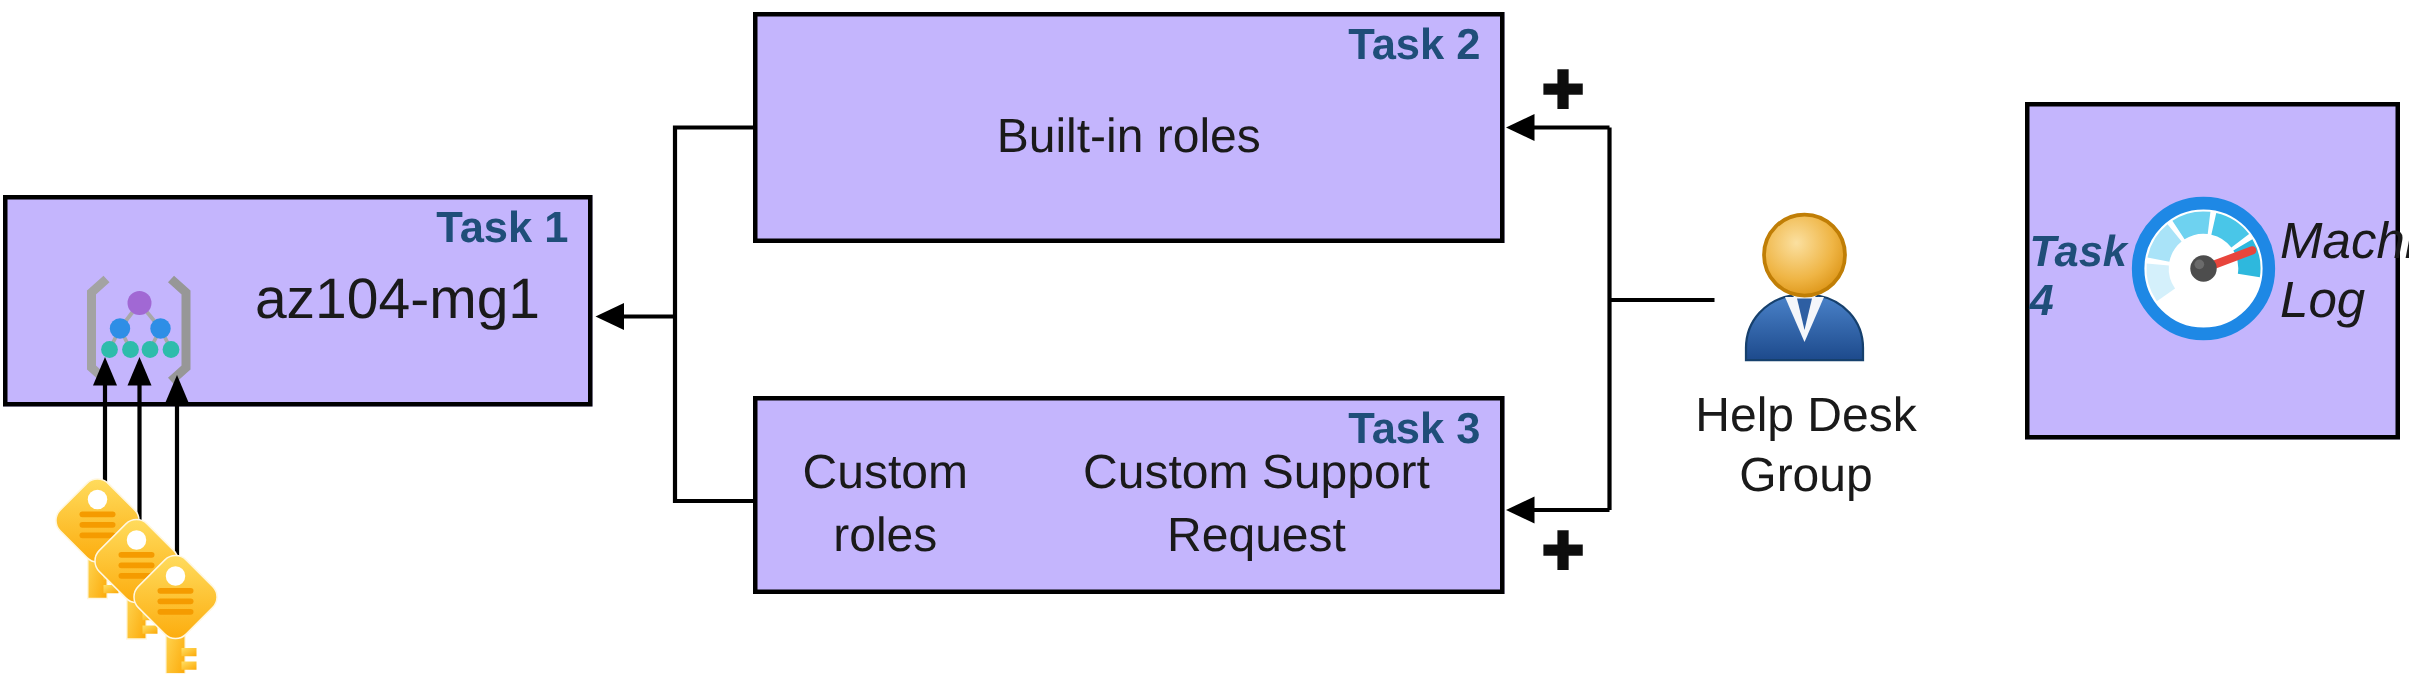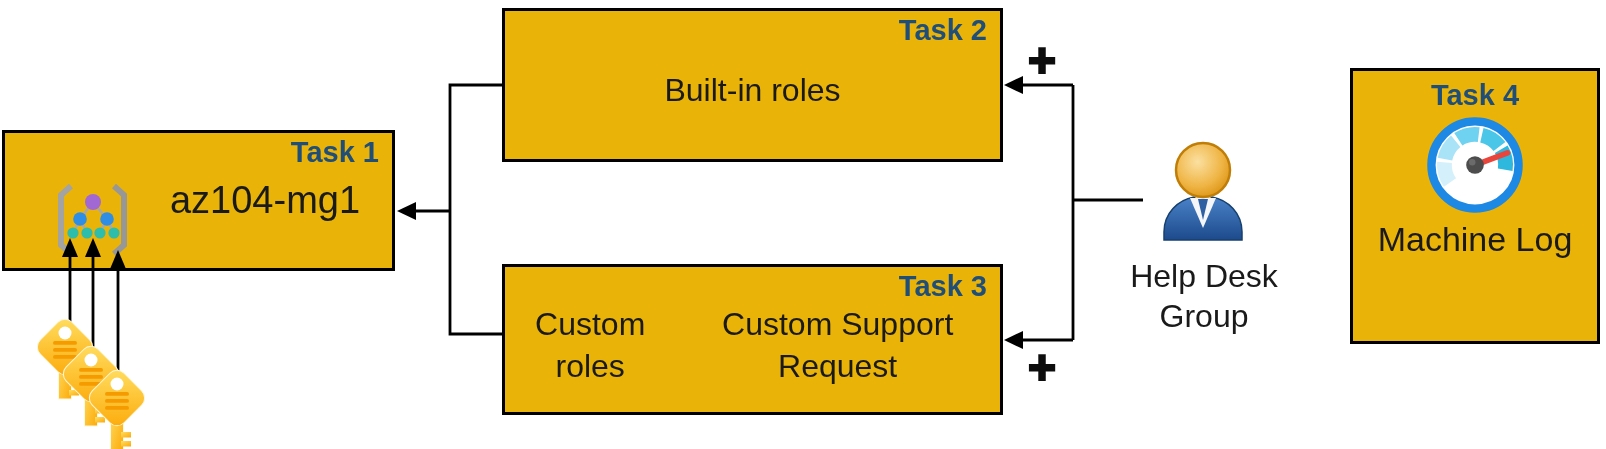--- a/index.html
+++ b/index.html
@@ -1,45 +1,45 @@
 <!DOCTYPE html>
 <html><head>
 <meta charset="utf-8">
 <style>
   html,body { margin:0; padding:0; background:#ffffff; }
   .canvas {
     position:relative; width:1606px; height:449px; background:#ffffff;
     font-family:"Liberation Sans", sans-serif; color:#1a1a1a; overflow:hidden;
   }
   .box {
-    position:absolute; background:#eab308; border:3px solid #000;
+    position:absolute; background:#c4b5fd; border:3px solid #000;
     box-sizing:border-box;
   }
   .task-label {
     position:absolute; top:3px; right:13px;
     font-size:29px; font-weight:bold; color:#1f4e79; letter-spacing:0;
   }
   
   #box1 { left:2px; top:130px; width:393px; height:141px; }
   #box1 .mg-icon { position:absolute; left:50px; top:34px; }
   #box1 .title {
     position:absolute; left:150px; top:0; width:220px; height:100%;
     display:flex; align-items:center; justify-content:center; font-size:38px;
   }
   
   #box2 { left:502px; top:8px;  width:501px; height:154px; }
-  #box3 { left:502px; top:264px; width:501px; height:151px; }
+  #box3 { left:502px; top:264px; width:501px; height:132px; }
   .roles {
     position:absolute; inset:0; display:flex; 
     justify-content:center; align-items:center; text-align:center;
     font-size:32px; line-height:42px; padding-top:10px;
   }
   
-  #box4 { left:1350px; top:68px; width:250px; height:276px;
-          display:flex; flex-direction:column; align-items:center; }
+  #box4 { left:1350px; top:68px; width:250px; height:225px;
+          display:flex; flex-direction:row; align-items:center;font-style:italic; }
   #box4 .task4-label { position:static; margin-top:8px; font-size:29px;
           font-weight:bold; color:#1f4e79; }
   #box4 .gauge-wrap { margin-top:2px; }
   #box4 .title { font-size:34px; margin-top:0px; }
   
   .person { position:absolute; left:1157px; top:140px; width:92px; height:104px; }
   .person-label {
     position:absolute; left:1104px; top:256px; width:200px;
     text-align:center; font-size:32px; line-height:40px;
   }

